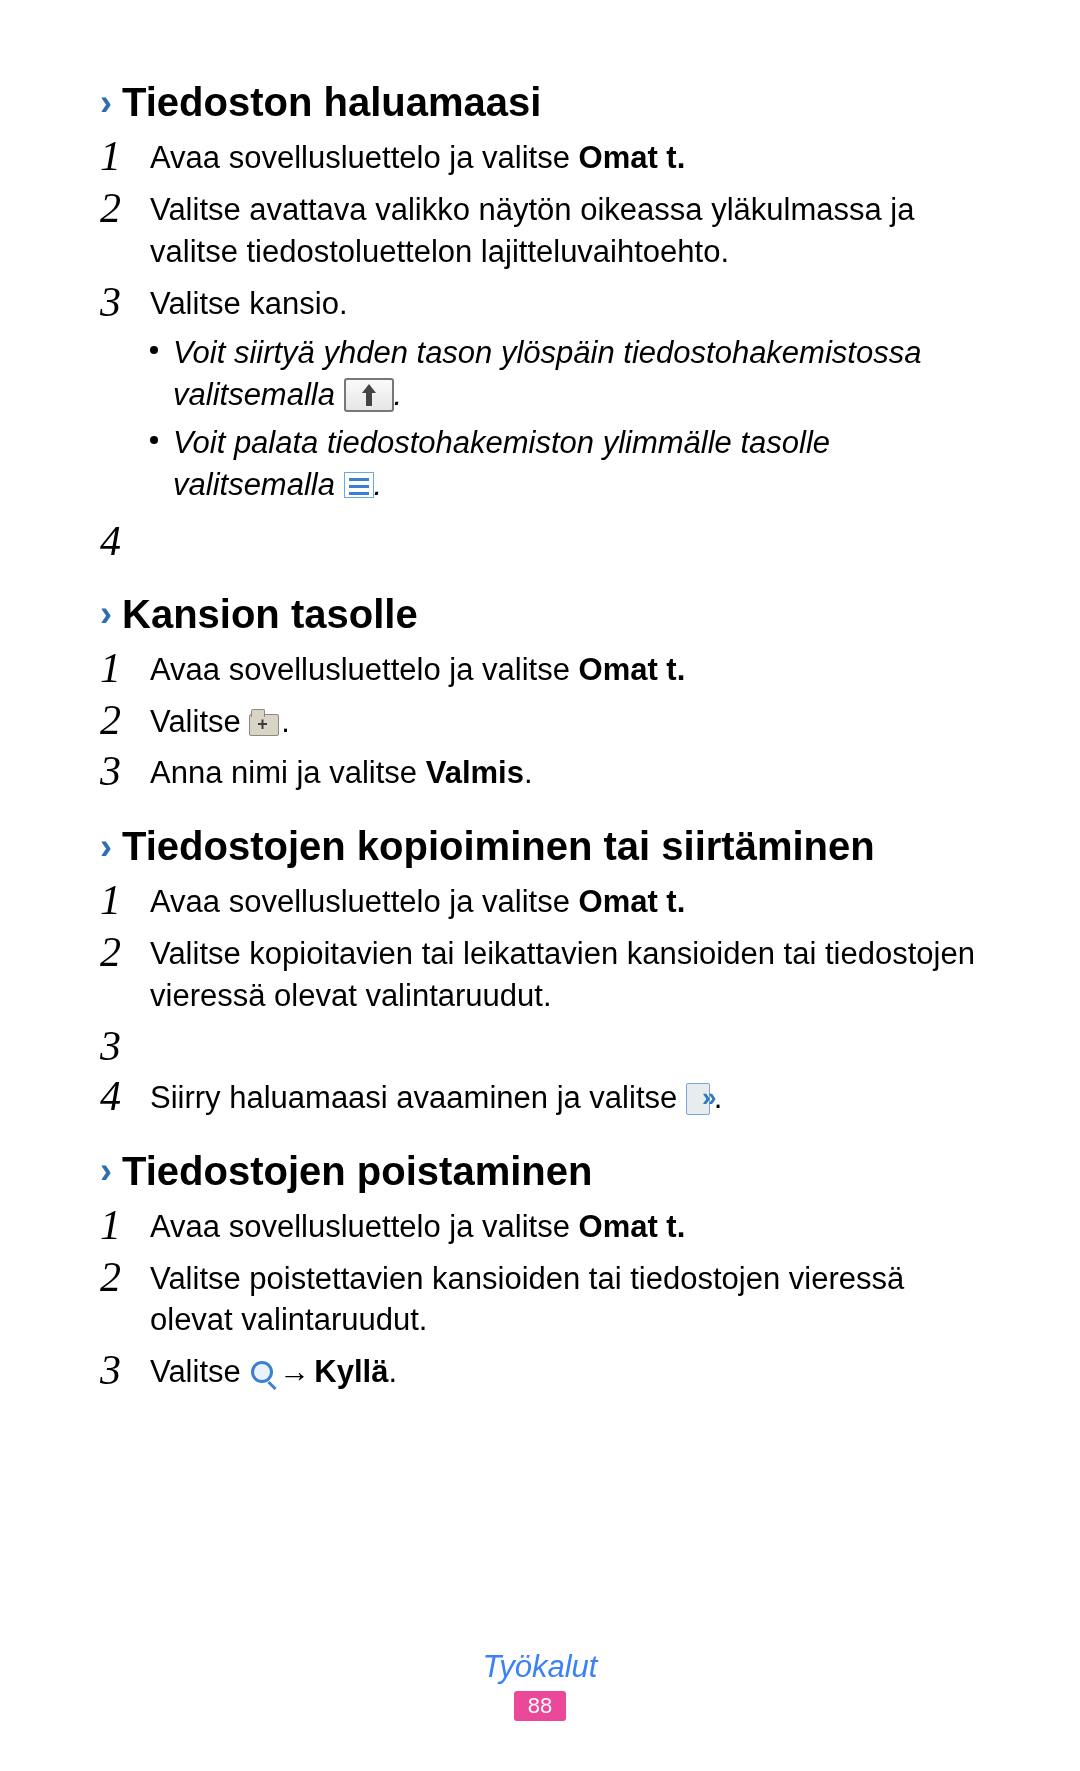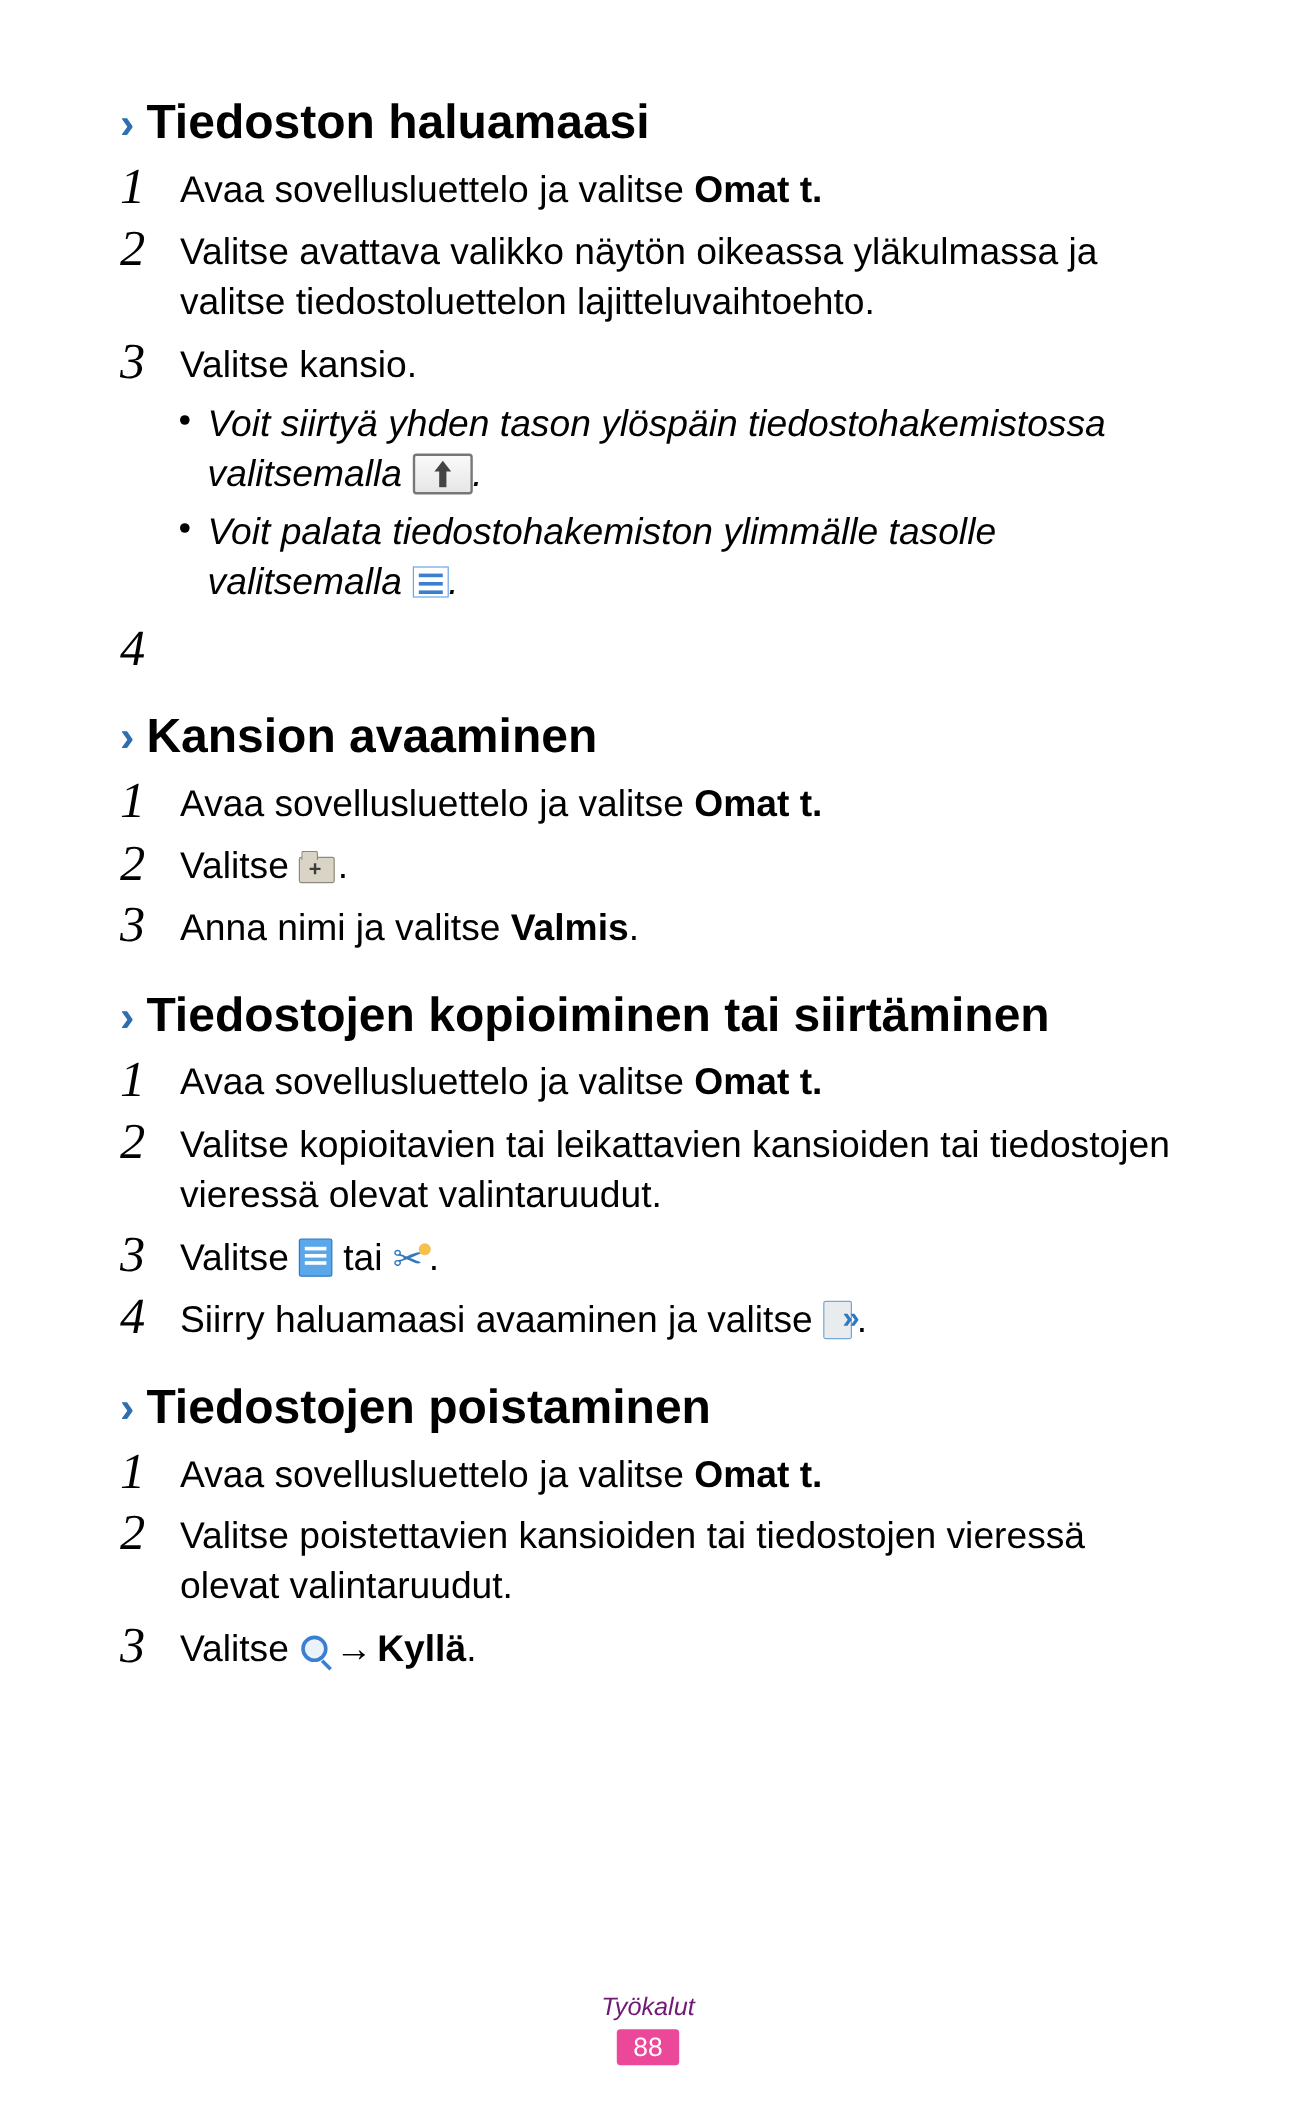--- a/index.html
+++ b/index.html
@@ -255,22 +255,22 @@
   }
 
   .footer {
     position: absolute;
     left: 0; right: 0;
     bottom: 50px;
     text-align: center;
   }
   .footer .ftext {
     font-style: italic;
-    font-size: 21px;
-    color: #701a75;
+    font-size: 31px;
+    color: #3b82f6;
   }
   .footer .pagenum {
     display: inline-block;
     margin-top: 6px;
     background: #ec4899;
     color: #fff;
     font-size: 22px;
     padding: 2px 14px;
     border-radius: 3px;
     line-height: 1.2;
@@ -322,21 +322,21 @@
         </ul>
       </span>
     </li>
     <li>
       <span class="num-digit">4</span>
     </li>
   </ol>
 
   <div class="section-heading">
     <span class="chev">›</span>
-    <span>Kansion avaaminen</span>
+    <span>Kansion tasolle</span>
   </div>
   <ol class="num">
     <li>
       <span class="num-digit">1</span>
       <span class="body">
         <span>Avaa sovellusluettelo ja valitse </span><span class="bold">Omat t.</span>
       </span>
     </li>
     <li>
       <span class="num-digit">2</span>
@@ -362,23 +362,20 @@
       <span class="body">
         <span>Avaa sovellusluettelo ja valitse </span><span class="bold">Omat t.</span>
       </span>
     </li>
     <li>
       <span class="num-digit">2</span>
       <span class="body">Valitse kopioitavien tai leikattavien kansioiden tai tiedostojen vieressä olevat valintaruudut.</span>
     </li>
     <li>
       <span class="num-digit">3</span>
-      <span class="body">
-        <span>Valitse </span><span class="icon-box icon-copy"></span><span> tai </span><span class="icon-box icon-cut"></span><span>.</span>
-      </span>
     </li>
     <li>
       <span class="num-digit">4</span>
       <span class="body">
         <span>Siirry haluamaasi avaaminen ja valitse </span><span class="icon-box icon-paste"></span><span>.</span>
       </span>
     </li>
   </ol>
 
   <div class="section-heading">

